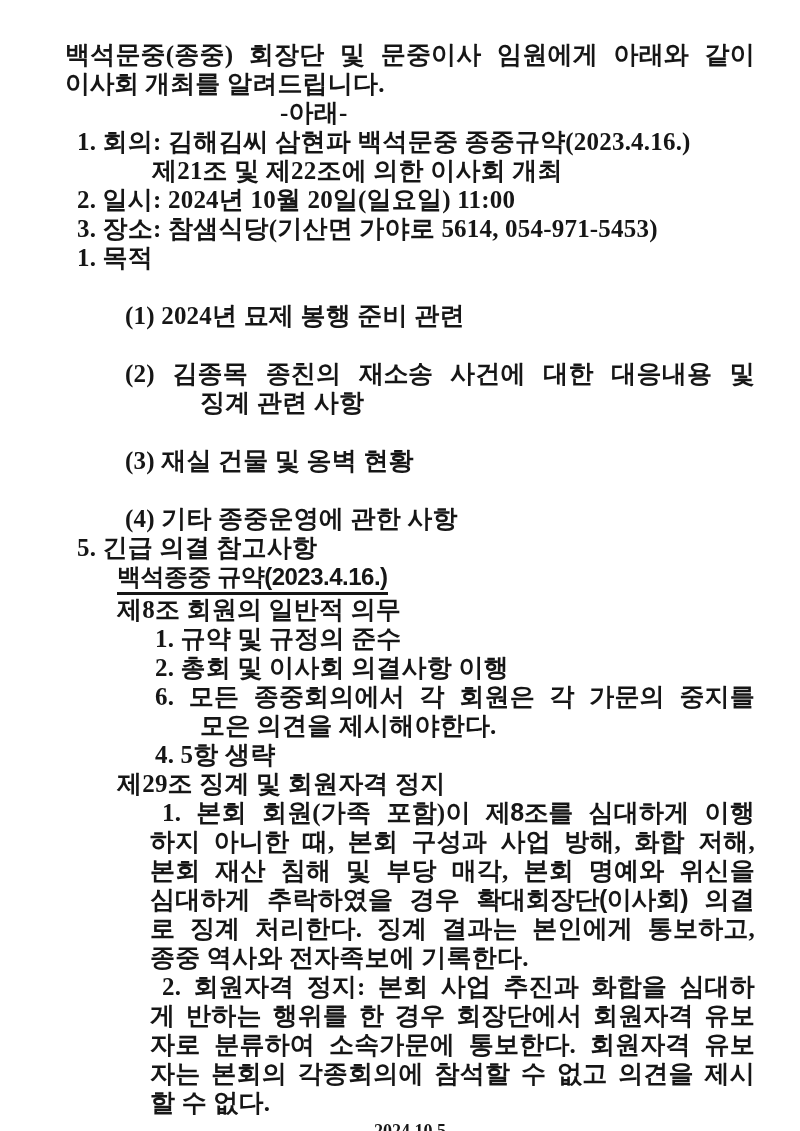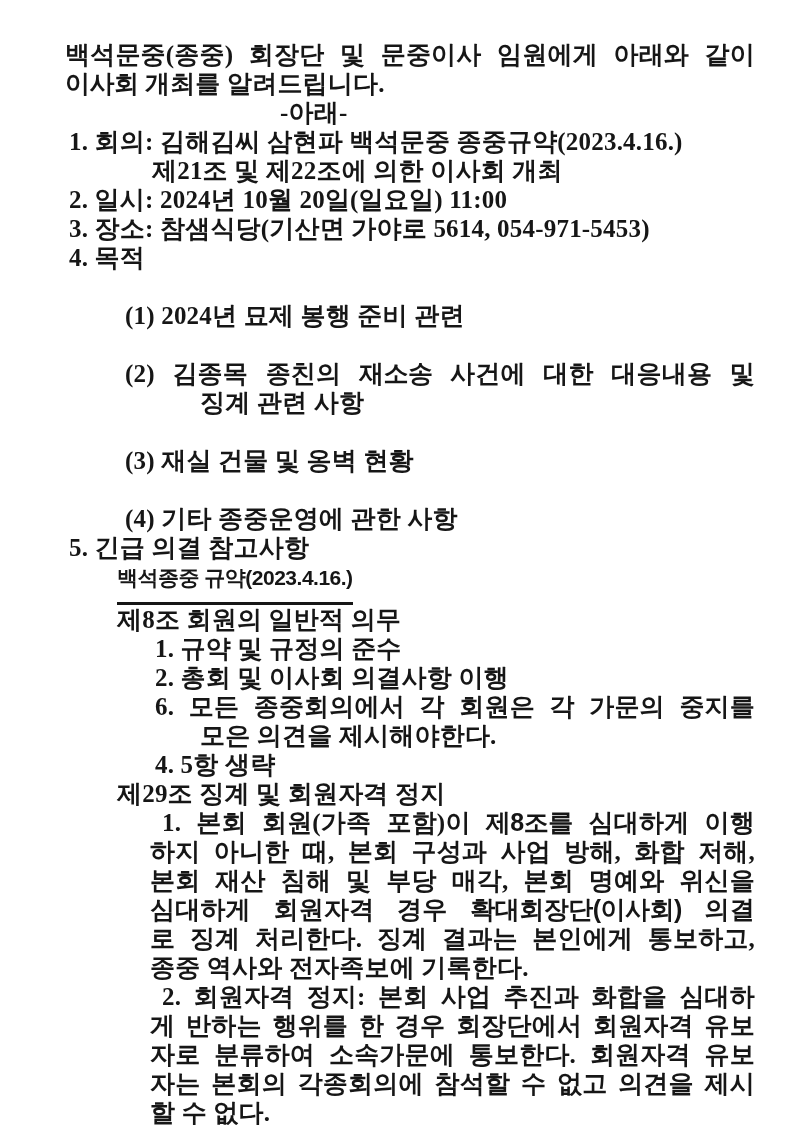--- a/index.html
+++ b/index.html
@@ -22,29 +22,29 @@
     letter-spacing: 0.2px;
   }
   .gothic {
     font-family: "Liberation Sans", "DejaVu Sans", sans-serif;
     font-weight: 800;
     letter-spacing: -0.5px;
   }
   .underline {
     display: inline-block;
     border-bottom: 3px solid #161616;
-    padding-bottom: 10px;
-    font-size: 21px;
+    padding-bottom: 1px;
+    font-size: 24px;
   }
   .j { text-align: justify; text-align-last: justify; }
   .w690 { width: 690px; }
   .w630 { width: 630px; }
   .w605 { width: 605px; }
   .w600 { width: 600px; }
-  .ml20  { margin-left: 4px; }
+  .ml20  { margin-left: 12px; }
   .ml52  { margin-left: 52px; }
   .ml60  { margin-left: 60px; margin-top: 29px; }
   .ml85  { margin-left: 85px; }
   .ml87  { margin-left: 87px; }
   .ml90  { margin-left: 90px; }
   .ml135 { margin-left: 135px; }
   .ml215 { margin-left: 215px; }
   .indent12 { text-indent: 12px; }
   .date-line {
     width: 690px;
@@ -69,21 +69,21 @@
 <div class="page">
 
   <div class="line j w690">백석문중(종중) 회장단 및 문중이사 임원에게 아래와 같이</div>
   <div class="line"><span class="gothic">이사회</span><span> 개최를 알려드립니다.</span></div>
   <div class="line ml215">-아래-</div>
 
   <div class="line ml20">1. 회의: 김해김씨 삼현파 백석문중 종중규약(2023.4.16.)</div>
   <div class="line ml87">제21조 및 제22조에 의한 이사회 개최</div>
   <div class="line ml20">2. 일시: 2024년 10월 20일(일요일) 11:00</div>
   <div class="line ml20">3. 장소: 참샘식당(기산면 가야로 5614, 054-971-5453)</div>
-  <div class="line ml20">4. 목적</div>
+  <div class="line ml20">1. 목적</div>
 
   <div class="line ml60">(1) 2024년 묘제 봉행 준비 관련</div>
   <div class="line ml60 j w630"><span>(2) 김종목 종친의 </span><span class="gothic">재소송</span><span> 사건에 대한 대응내용 및</span></div>
   <div class="line ml135">징계 관련 사항</div>
   <div class="line ml60">(3) 재실 건물 및 옹벽 현황</div>
   <div class="line ml60">(4) 기타 종중운영에 관한 사항</div>
 
   <div class="line ml20">5. 긴급 의결 참고사항</div>
   <div class="line ml52"><span class="gothic underline">백석종중 규약(2023.4.16.)</span></div>
 
@@ -91,21 +91,21 @@
   <div class="line ml90">1. 규약 및 규정의 준수</div>
   <div class="line ml90">2. 총회 및 이사회 의결사항 이행</div>
   <div class="line ml90 j w600">6. 모든 종중회의에서 각 회원은 각 가문의 중지를</div>
   <div class="line ml135">모은 의견을 제시해야한다.</div>
   <div class="line ml90">4. 5항 생략</div>
 
   <div class="line ml52">제29조 징계 및 회원자격 정지</div>
   <div class="line ml85 j w605 indent12"><span>1. 본회 회원(가족 포함)이 </span><span class="gothic">제8조</span><span>를 심대하게 이행</span></div>
   <div class="line ml85 j w605">하지 아니한 때, 본회 구성과 사업 방해, 화합 저해,</div>
   <div class="line ml85 j w605">본회 재산 침해 및 부당 매각, 본회 명예와 위신을</div>
-  <div class="line ml85 j w605"><span>심대하게 회원자격 경우 </span><span class="gothic">확대회장단(이사회)</span><span> 의결</span></div>
+  <div class="line ml85 j w605"><span>심대하게 추락하였을 경우 </span><span class="gothic">확대회장단(이사회)</span><span> 의결</span></div>
   <div class="line ml85 j w605">로 징계 처리한다. 징계 결과는 본인에게 통보하고,</div>
   <div class="line ml85">종중 역사와 전자족보에 기록한다.</div>
   <div class="line ml85 j w605 indent12">2. 회원자격 정지: 본회 사업 추진과 화합을 심대하</div>
   <div class="line ml85 j w605">게 반하는 행위를 한 경우 회장단에서 회원자격 유보</div>
   <div class="line ml85 j w605">자로 분류하여 소속가문에 통보한다. 회원자격 유보</div>
   <div class="line ml85 j w605">자는 본회의 각종회의에 참석할 수 없고 의견을 제시</div>
   <div class="line ml85">할 수 없다.</div>
 
   <div class="date-line">2024.10.5</div>
   <div class="sig-line">백석종중 회장  김차명</div>

